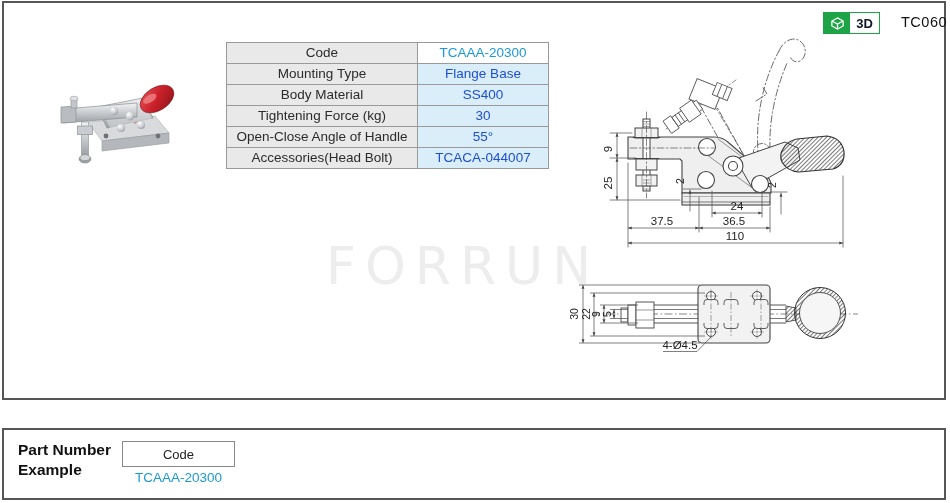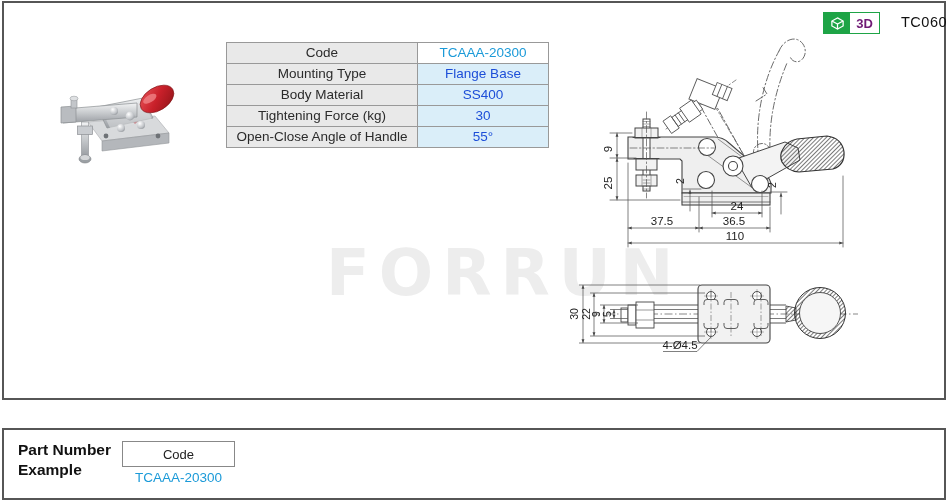--- a/index.html
+++ b/index.html
@@ -5,29 +5,29 @@
   * { box-sizing: border-box; margin: 0; padding: 0; }
   body { width: 950px; height: 503px; background: #fff; font-family: "Liberation Sans", sans-serif; }
   .page { position: relative; width: 950px; height: 503px; background: #fff; overflow: hidden; }
 
   .main-box { position: absolute; left: 2px; top: 1px; width: 944px; height: 399px;
               border: 2px solid #565656; background: transparent; }
   .bottom-box { position: absolute; left: 2px; top: 428px; width: 944px; height: 72px;
                 border: 2px solid #565656; background: #fff; }
 
   .watermark { position: absolute; left: 326px; top: 236px; z-index: 0;
-               font-size: 64px; font-weight: bold; letter-spacing: 9px; color: #ededed;
+               font-size: 52px; font-weight: normal; letter-spacing: 9px; color: #ededed;
                font-family: "DejaVu Sans", sans-serif; }
 
   
   .badge { position: absolute; left: 823px; top: 12px; height: 22px; z-index: 3;
            display: flex; border: 1px solid #1ea446; background: #fff; cursor: pointer; }
   .badge-ico { width: 26px; background: #1ea446; display: flex; align-items: center; justify-content: center; }
   .badge-3d { width: 29px; display: flex; align-items: center; justify-content: center;
-              color: #701a75; font-weight: bold; font-size: 13px; }
+              color: #0f172a; font-weight: bold; font-size: 13px; }
   .part-code { position: absolute; left: 901px; top: 14px; z-index: 3;
                font-size: 14.5px; color: #111; letter-spacing: 0.5px; }
 
   
   table.spec { position: absolute; left: 226px; top: 42px; z-index: 2;
                border-collapse: collapse; table-layout: fixed; background: #fff;
                border: 1px solid #7f7f7f; }
   table.spec td { border: 1px solid #999; height: 20px; line-height: 20px; padding: 0;
                   font-size: 13.5px; text-align: center; white-space: nowrap; overflow: hidden; }
   td.lbl { width: 191px; background: #e9e9e9; color: #2b2b2b; }
@@ -136,20 +136,24 @@
         <td class="lbl">Body Material</td>
         <td class="val">SS400</td>
       </tr>
       <tr>
         <td class="lbl">Tightening Force (kg)</td>
         <td class="val">30</td>
       </tr>
       <tr>
         <td class="lbl">Open-Close Angle of Handle</td>
         <td class="val">55°</td>
+      </tr>
+      <tr>
+        <td class="lbl">Accessories(Head Bolt)</td>
+        <td class="val">TCACA-044007</td>
       </tr>
     </tbody>
   </table>
 
   <svg class="layer-svg" width="950" height="400" viewBox="0 0 950 400">
     <defs>
       <pattern id="hatch" width="3" height="3" patternUnits="userSpaceOnUse" patternTransform="rotate(45)">
         <line x1="0" y1="0" x2="0" y2="3" stroke="#333" stroke-width="1.3"></line>
       </pattern>
       <marker id="arr" viewBox="0 0 10 10" refX="9" refY="5" markerWidth="8" markerHeight="5.5" orient="auto-start-reverse">

